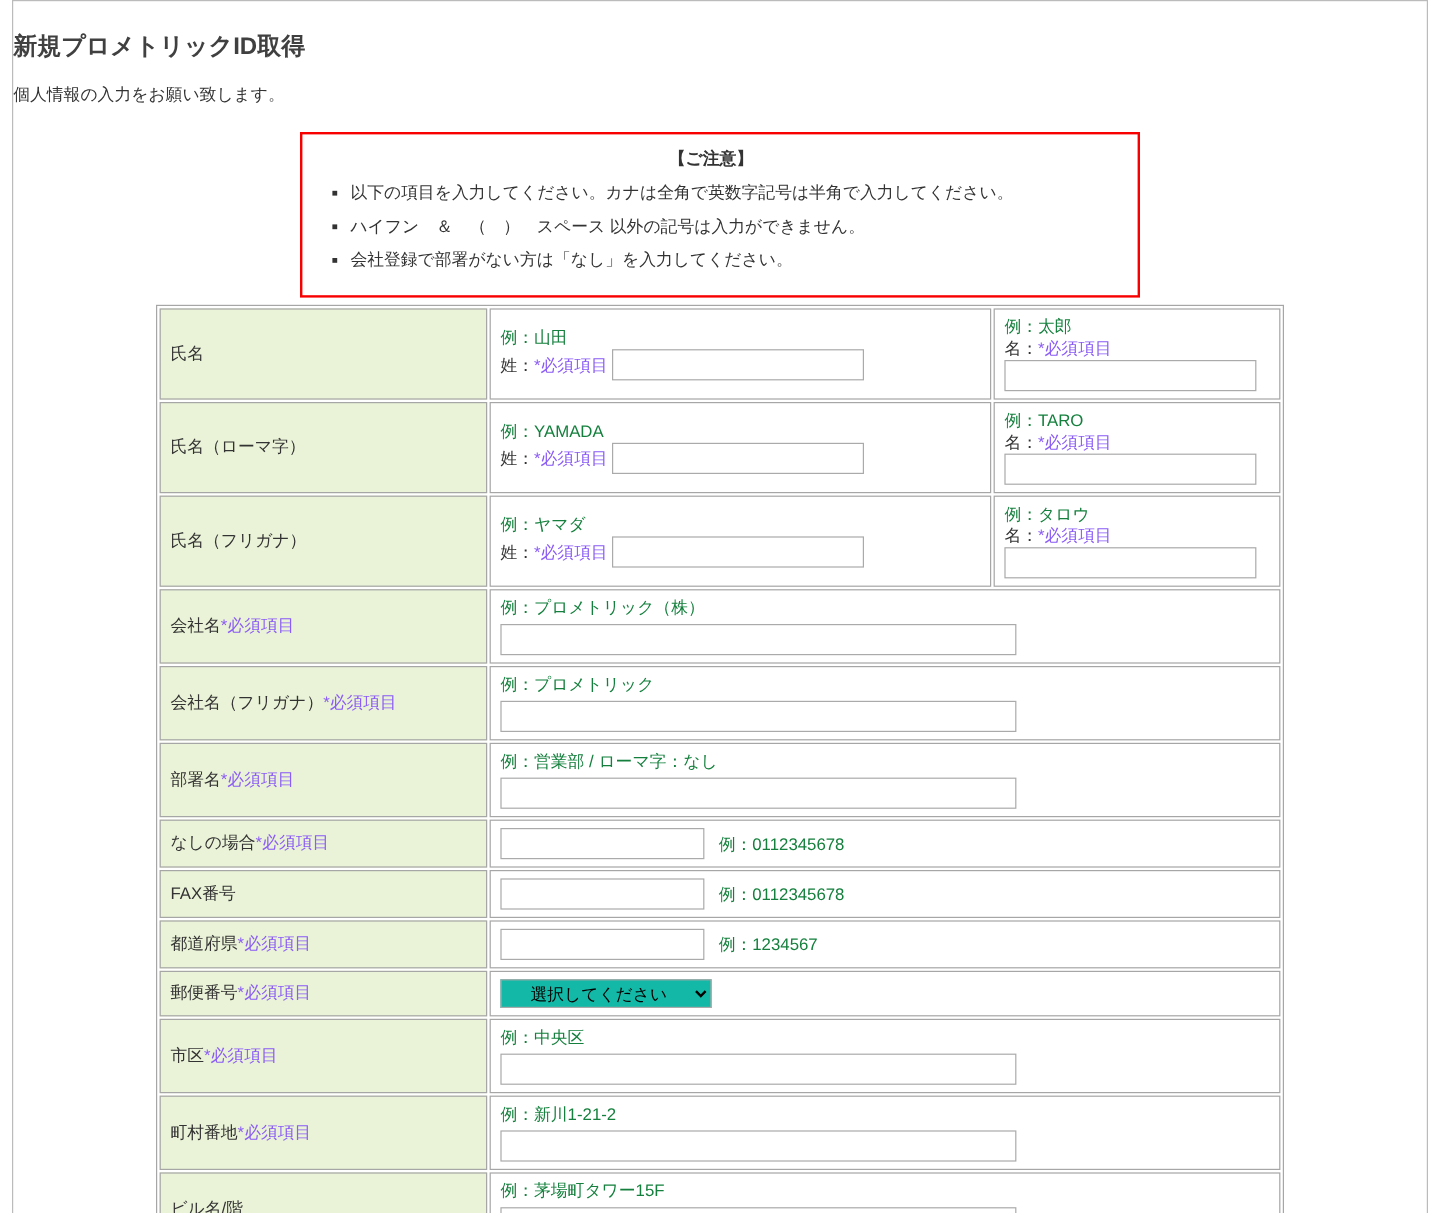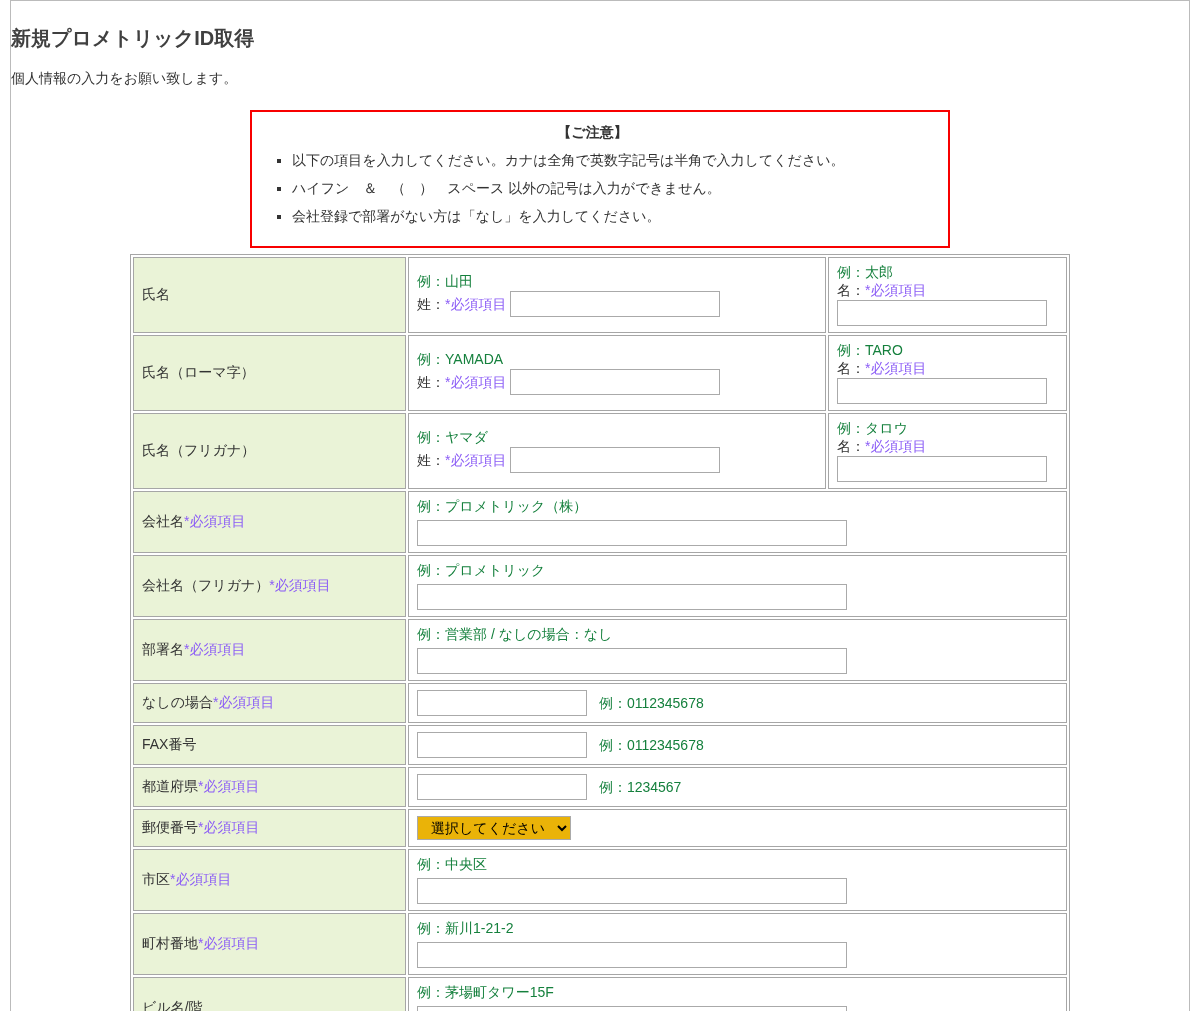--- a/index.html
+++ b/index.html
@@ -13,21 +13,21 @@
   table.form{width:940px;margin:0 auto;border-collapse:separate;border-spacing:2px;border:1px solid #a6a6a6}
   table.form td{border:1px solid #a6a6a6;vertical-align:middle;padding:6px 8px;font-size:14px}
   table.form td.lbl{background:#eaf3d7;width:255px}
   table.form td.split{width:400px}
   .req{color:#8b5cf6}
   .ex{color:#15803d}
   input[type=text]{border:1px solid #aaa;font:inherit;padding:2px 4px;height:20px;box-sizing:content-box}
   .inp-mid{width:200px}
   .inp-wide{width:420px;display:block;margin-top:4px}
   .inp-narrow{width:160px;margin-right:8px}
-  select{font:inherit;border:1px solid #aaa;background:#eab308;padding:2px 9px}
+  select{font:inherit;border:1px solid #aaa;background:#14b8a6;padding:2px 20px}
   .stack .ex{display:block;margin-bottom:2px}
   .actions{text-align:center;margin-top:22px}
   button.clear{font:inherit;border:1px solid #888;background:#efefef;padding:6px 26px;border-radius:2px}
 </style>
 </head>
 <body>
 
 <div class="page">
 
   <h1 class="title">新規プロメトリックID取得</h1>
@@ -105,21 +105,21 @@
         <span class="ex">例：プロメトリック</span>
         <input type="text" class="inp-wide" style="">
       </td>
     </tr>
 
     <tr>
       <td class="lbl">
         <span>部署名</span><span class="req">*必須項目</span>
       </td>
       <td colspan="2" class="stack">
-        <span class="ex">例：営業部 / なしの場合：なし</span>
+        <span class="ex">例：営業部 / ローマ字：なし</span>
         <input type="text" class="inp-wide" style="">
       </td>
     </tr>
 
     <tr>
       <td class="lbl">
         <span>なしの場合</span><span class="req">*必須項目</span>
       </td>
       <td colspan="2">
         <input type="text" class="inp-narrow" style="">

